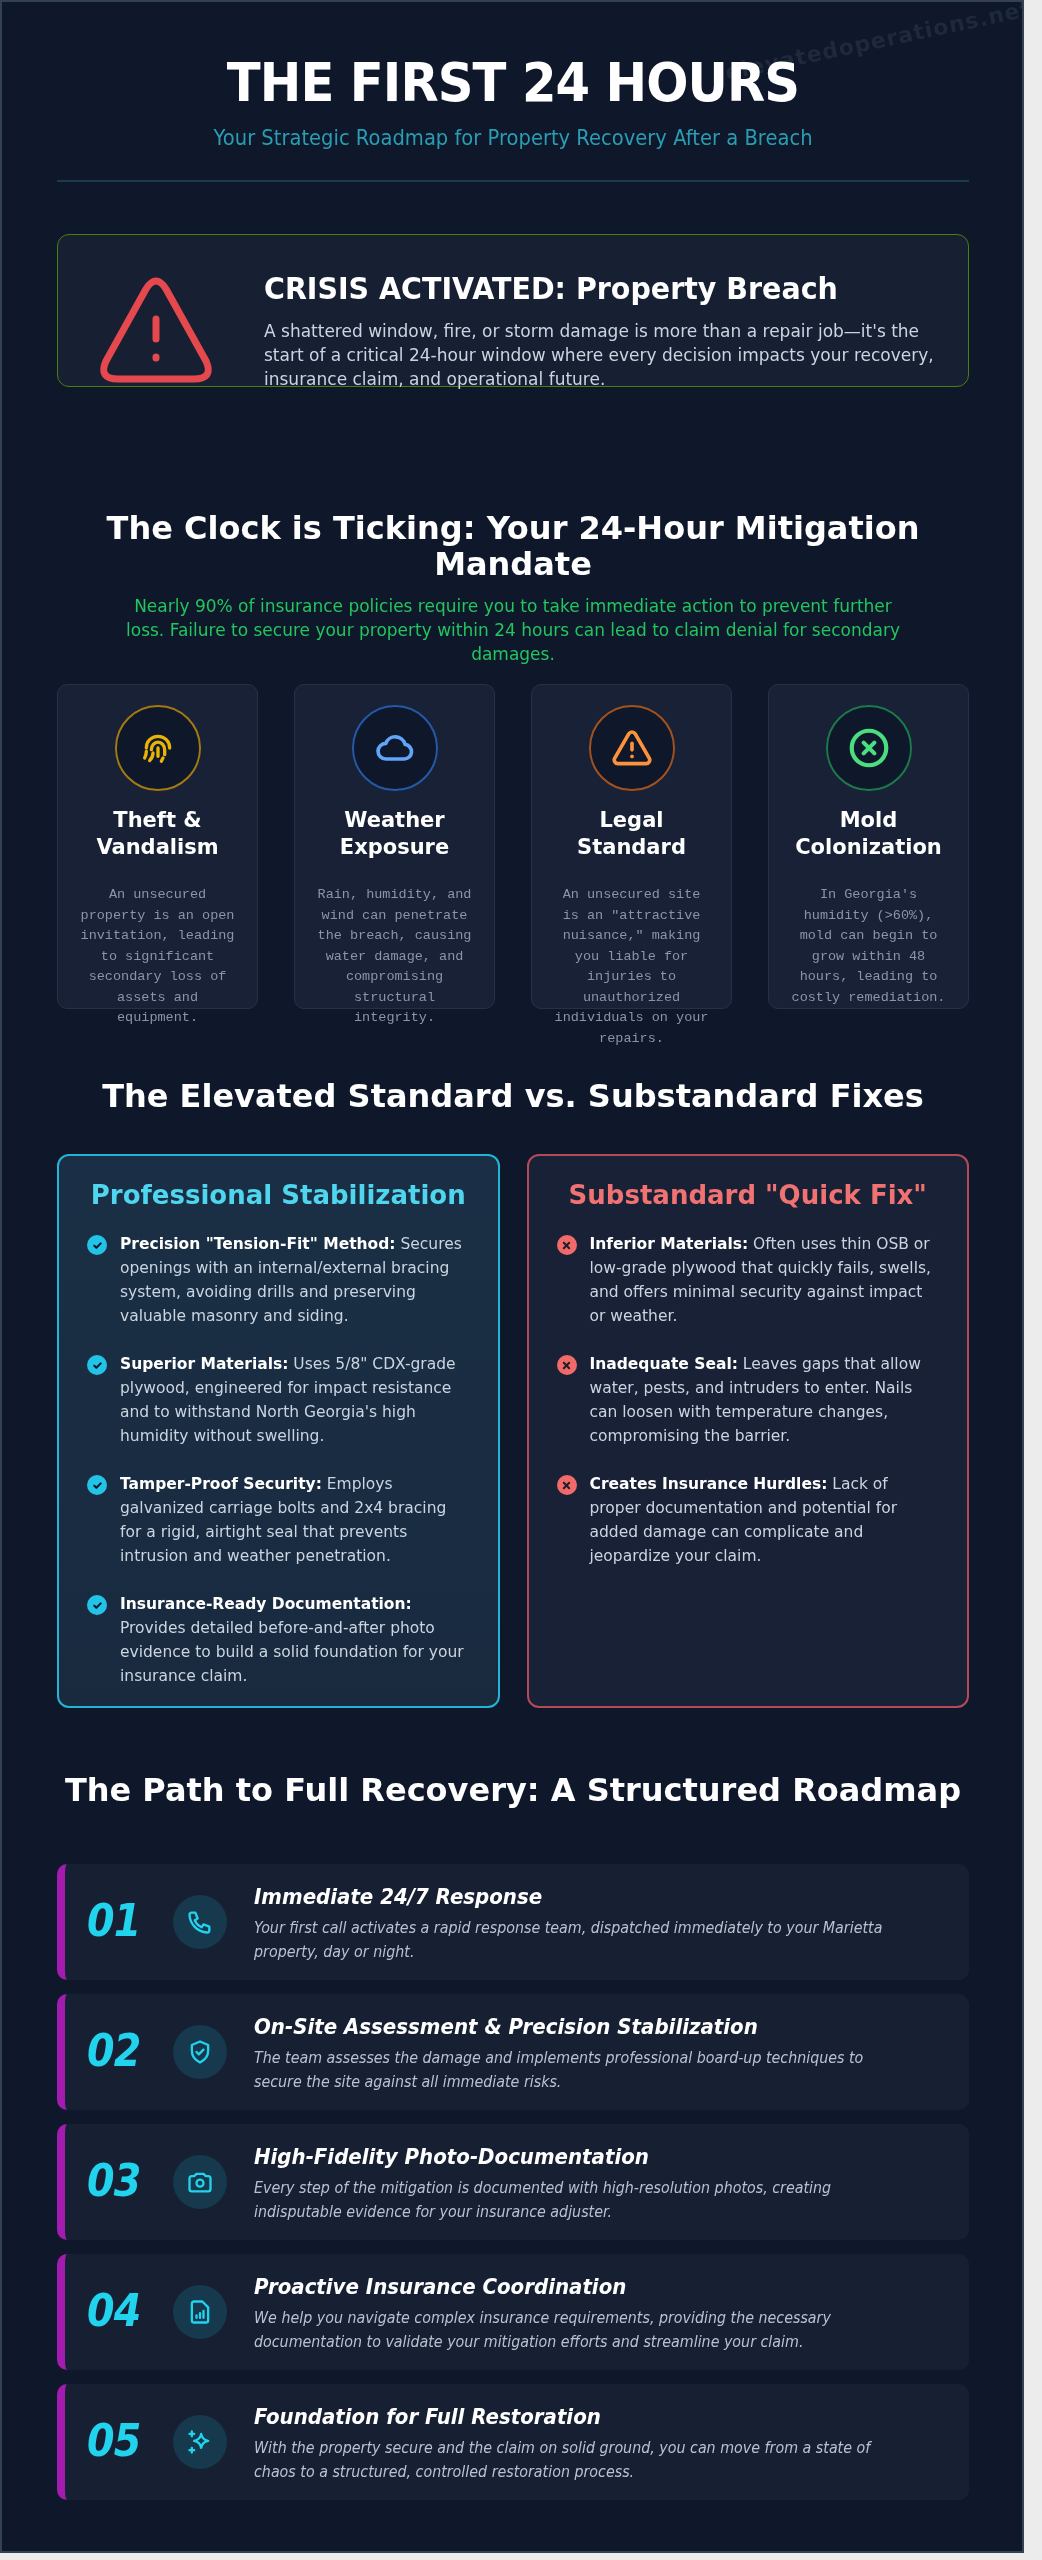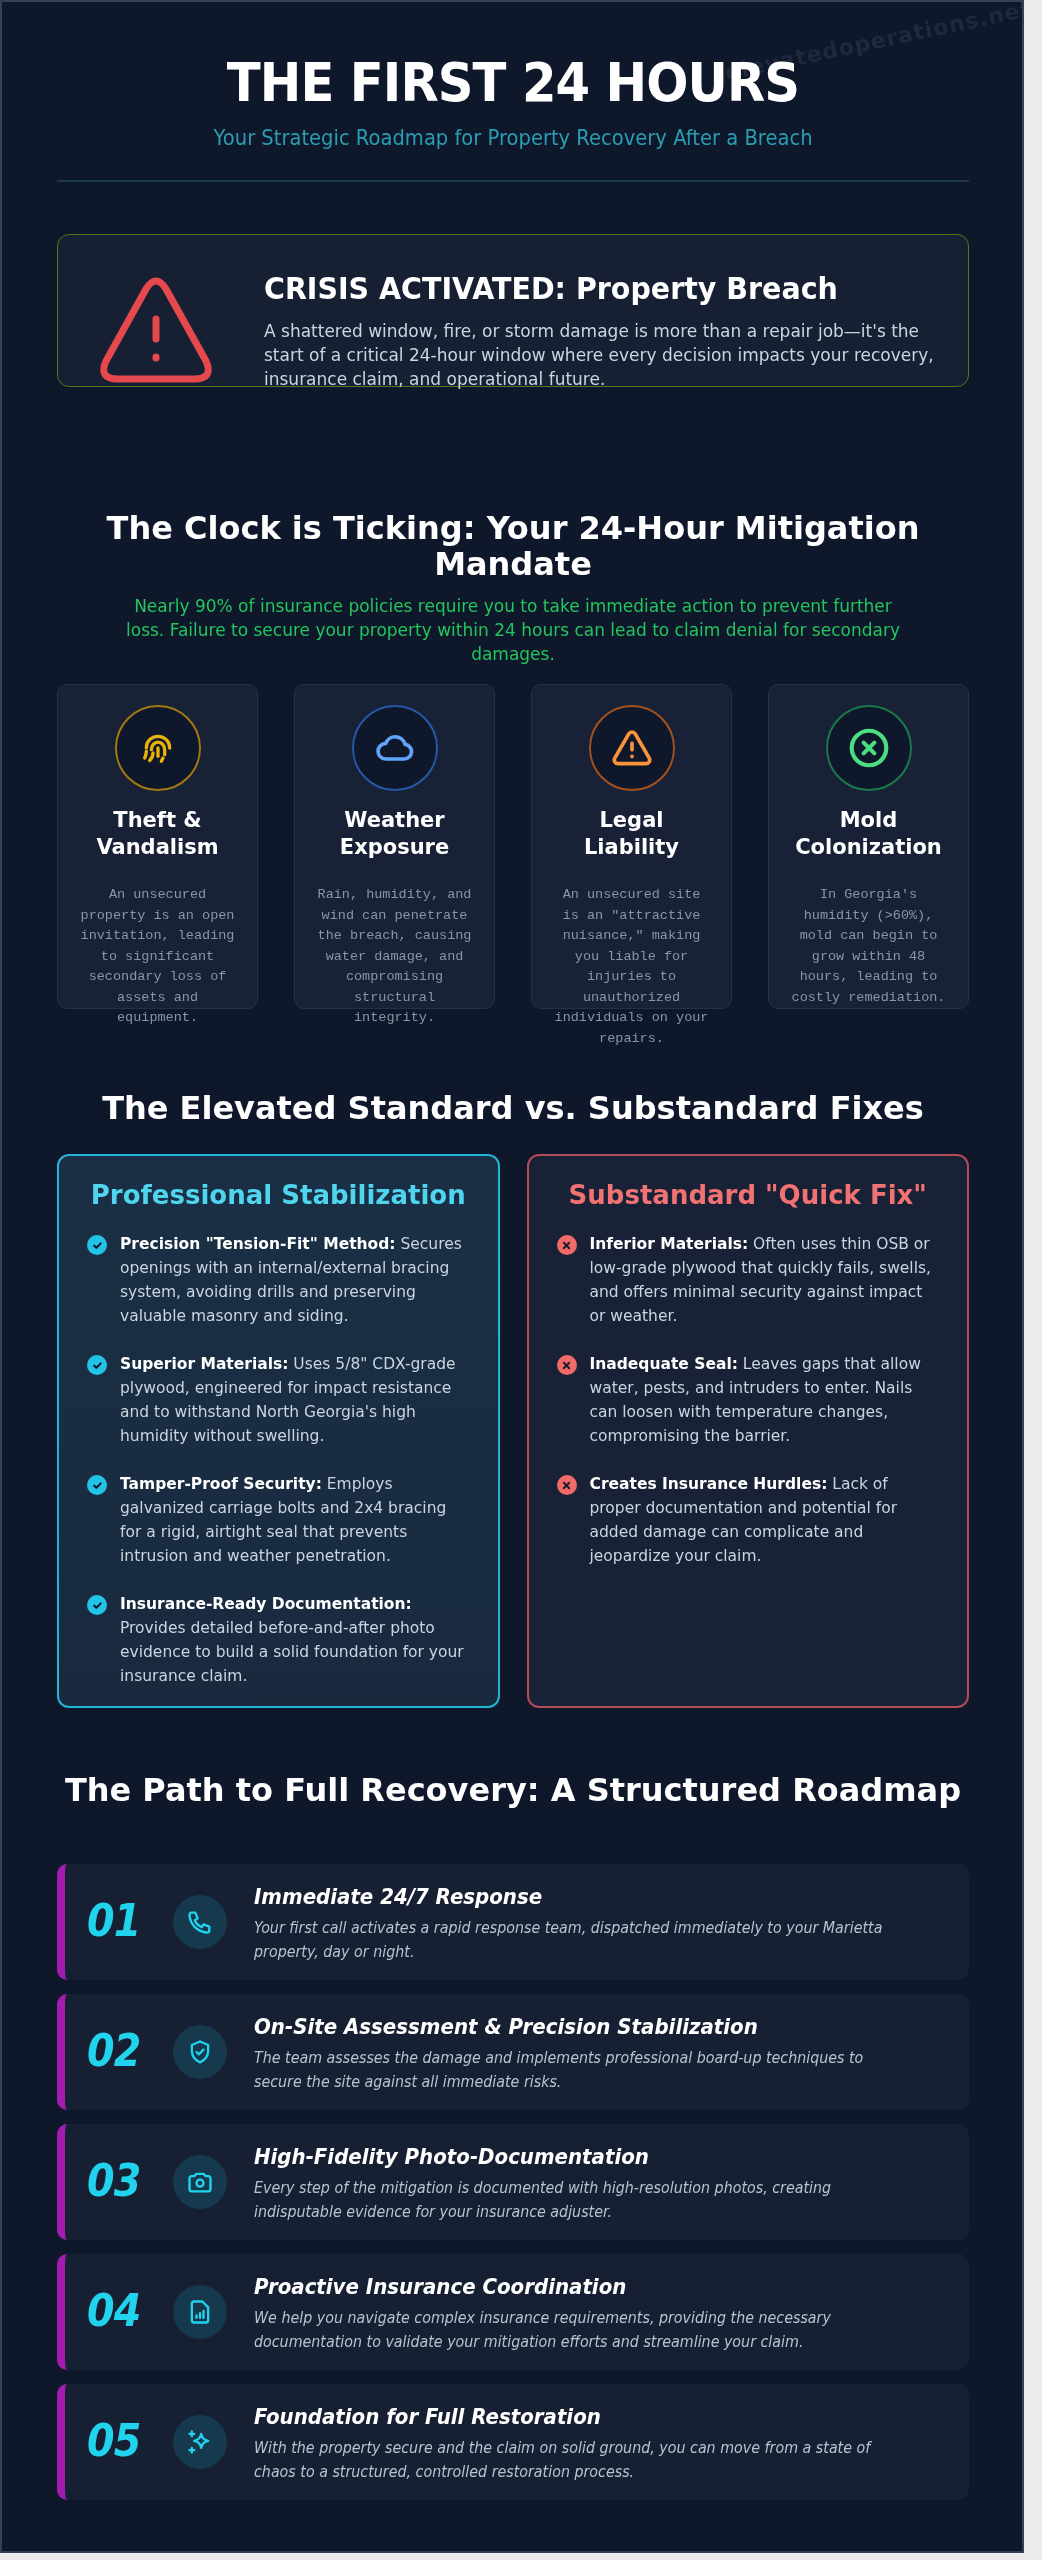--- a/index.html
+++ b/index.html
@@ -121,37 +121,37 @@
       <div class="risk-text">Rain, humidity, and wind can penetrate the breach, causing water damage, and compromising structural integrity.</div>
     </div>
     <div class="risk">
       <div class="risk-circle" style="border-color:#a3521e;">
         <svg width="44" height="44" viewBox="0 0 24 24" fill="none" stroke="#fb923c" stroke-width="2" stroke-linecap="round" stroke-linejoin="round">
           <path d="M10.3 4.2 2.6 17.5A2 2 0 0 0 4.3 20.5h15.4a2 2 0 0 0 1.7-3L13.7 4.2a2 2 0 0 0-3.4 0z"></path>
           <line x1="12" y1="9.5" x2="12" y2="13"></line>
           <line x1="12" y1="16.5" x2="12" y2="16.6"></line>
         </svg>
       </div>
-      <div class="risk-title">Legal Liability</div>
+      <div class="risk-title">Legal Standard</div>
       <div class="risk-text">An unsecured site is an "attractive nuisance," making you liable for injuries to unauthorized individuals on your repairs.</div>
     </div>
     <div class="risk">
       <div class="risk-circle" style="border-color:#1b7a49;">
         <svg width="46" height="46" viewBox="0 0 24 24" fill="none" stroke="#4ade80" stroke-width="2.2" stroke-linecap="round">
           <circle cx="12" cy="12" r="9"></circle>
           <line x1="9.2" y1="9.2" x2="14.8" y2="14.8"></line>
           <line x1="14.8" y1="9.2" x2="9.2" y2="14.8"></line>
         </svg>
       </div>
       <div class="risk-title">Mold Colonization</div>
       <div class="risk-text">In Georgia's humidity (&gt;60%), mold can begin to grow within 48 hours, leading to costly remediation.</div>
     </div>
   </div>
 
-  <div class="inner sec-head" style="top:1076px;margin-top:12px;">
+  <div class="inner sec-head" style="top:1076px;">
     <div class="h2">The Elevated Standard vs. Substandard Fixes</div>
   </div>
 
   <div class="inner cmp-grid">
     <div class="cmp good">
       <div class="cmp-title">Professional Stabilization</div>
       <div class="cmp-item">
         <span class="bullet">
             <svg width="11" height="11" viewBox="0 0 12 12" fill="none" stroke="#0f172a" stroke-width="2.2" stroke-linecap="round" stroke-linejoin="round">
               <path d="M2.5 6.2l2.3 2.3 4.7-4.8"></path>

